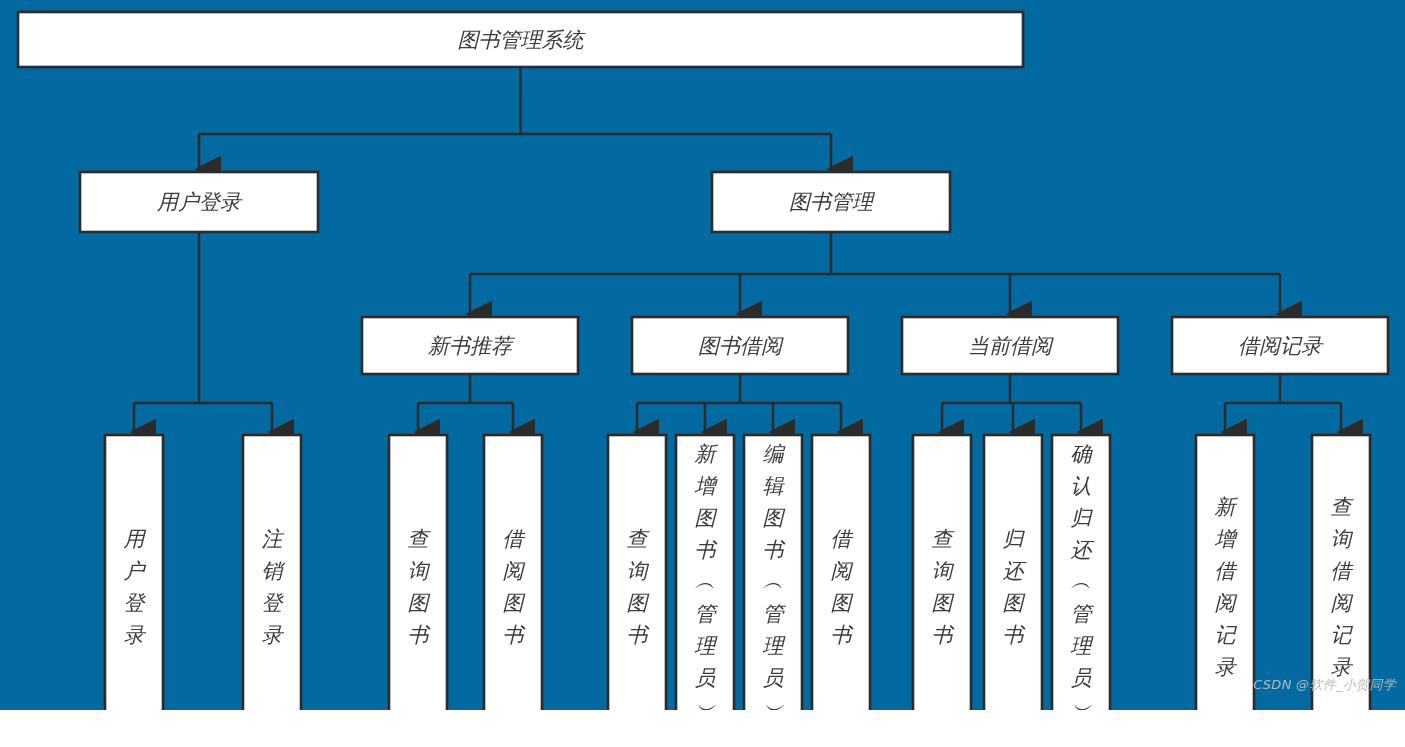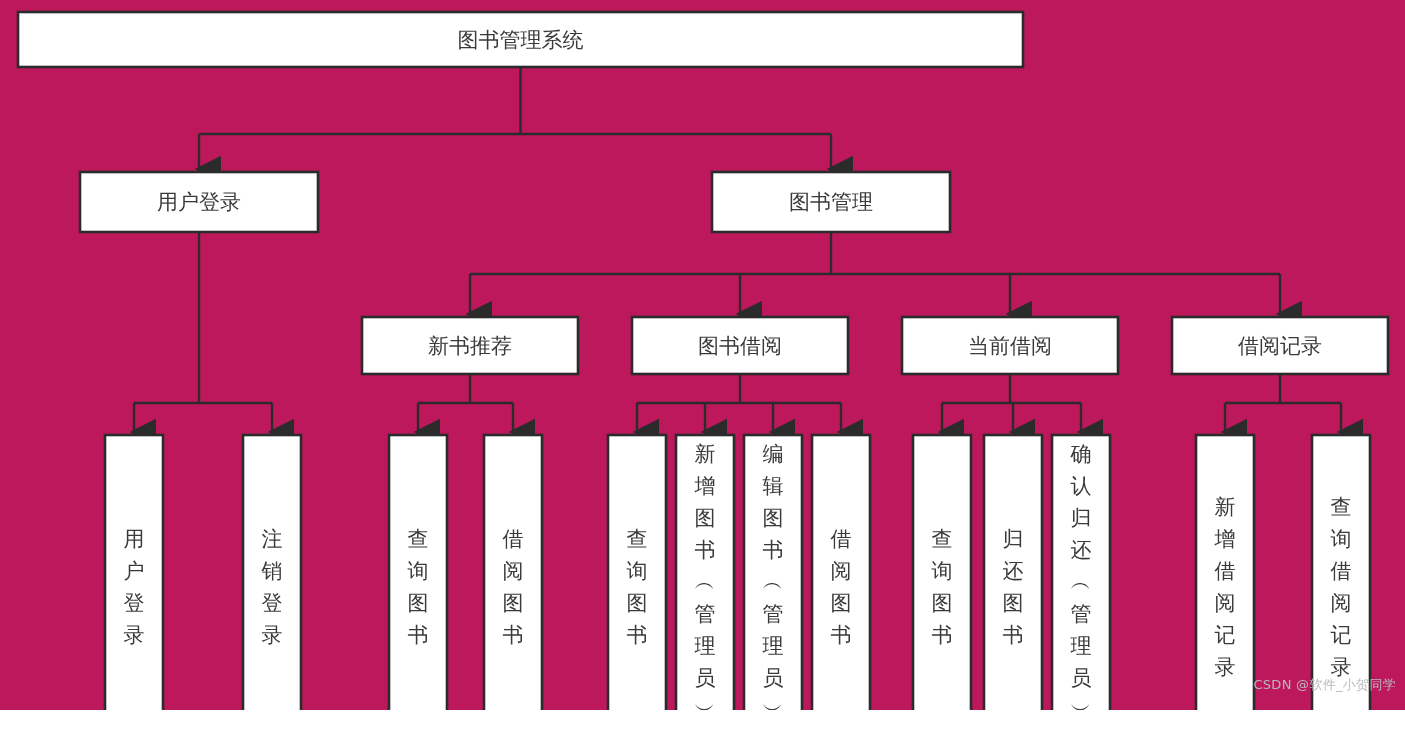--- a/index.html
+++ b/index.html
@@ -7,22 +7,23 @@
     padding: 0;
     background: #ffffff;
   }
   body {
     font-family: "DejaVu Sans", "Liberation Sans", sans-serif;
   }
   #stage {
     position: relative;
     width: 1405px;
     height: 710px;
-    background: #be185d;
+    background: #0369a1;
     overflow: hidden;
+    font-style: italic;
   }
   #diagram-svg {
     position: absolute;
     left: 0;
     top: 0;
   }
   .node-box {
     fill: #ffffff;
     stroke: #2b2b2b;
     stroke-width: 2.6;

